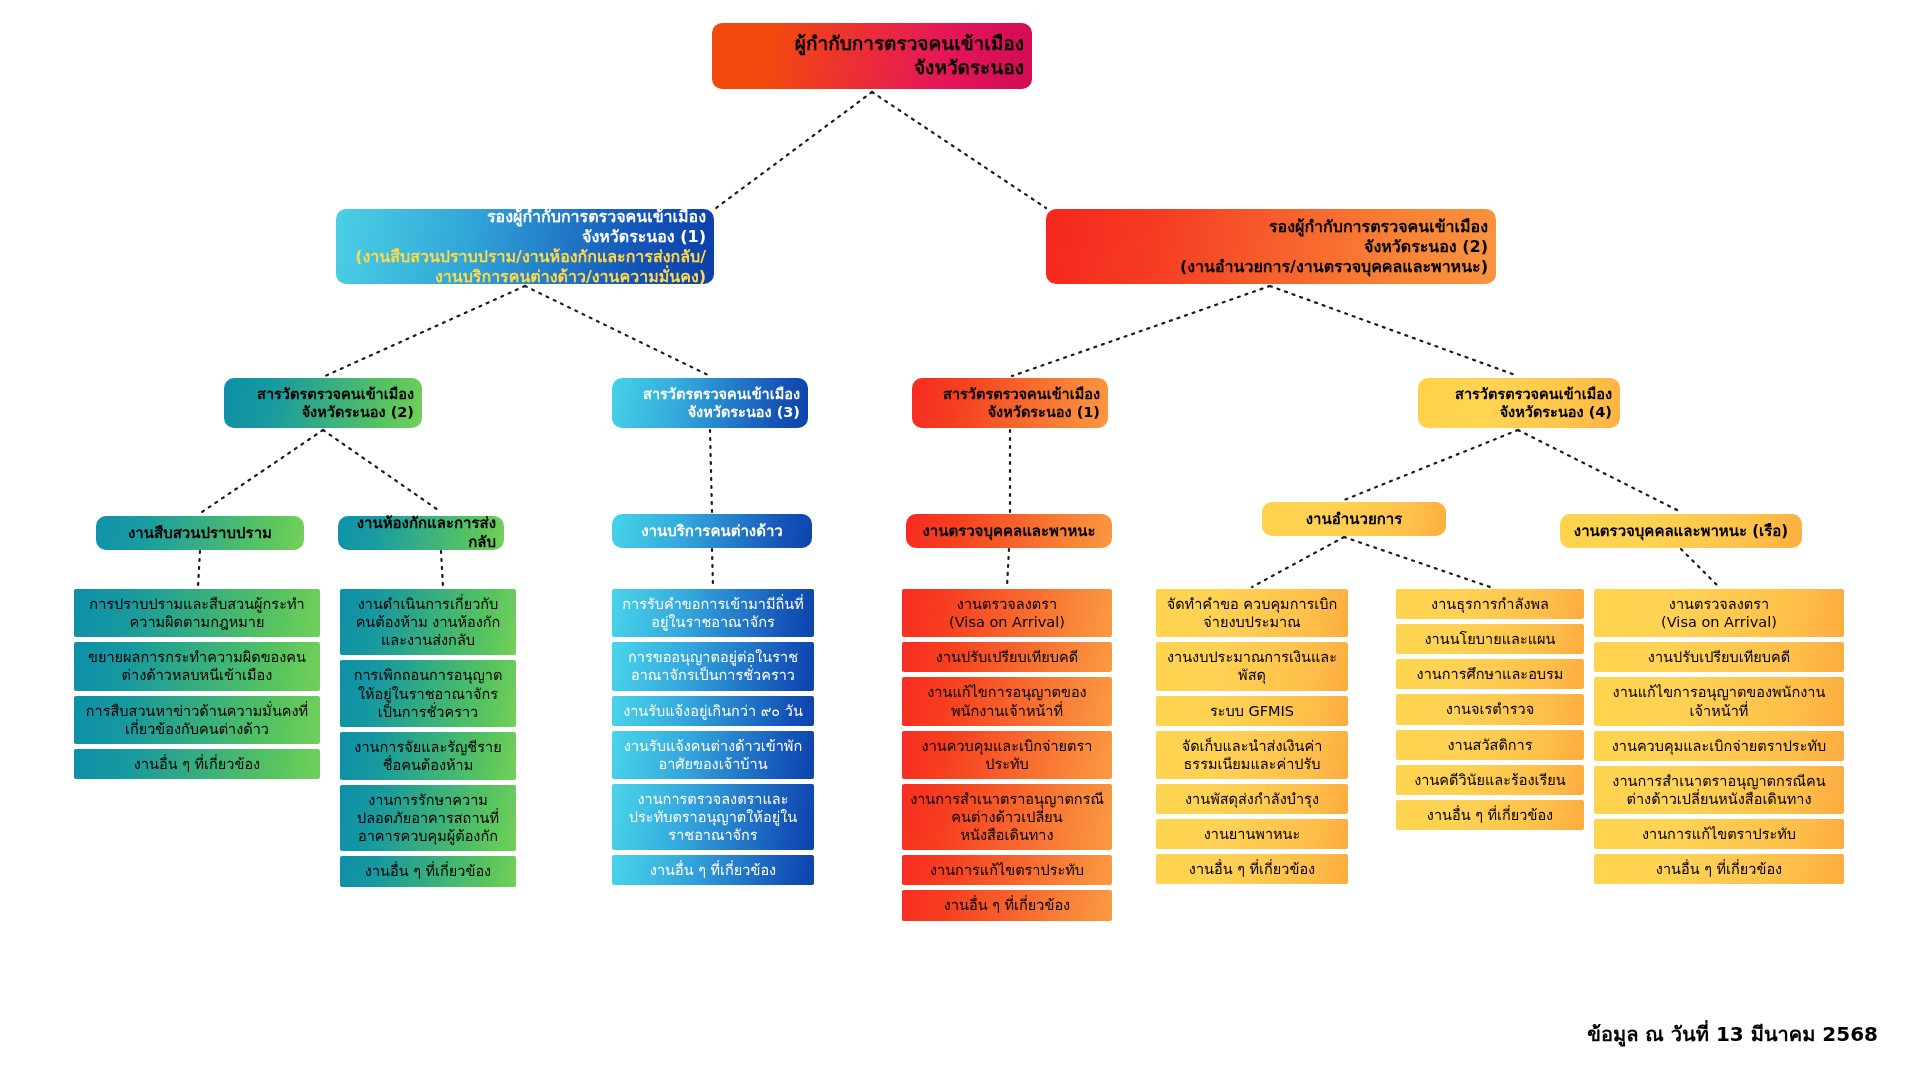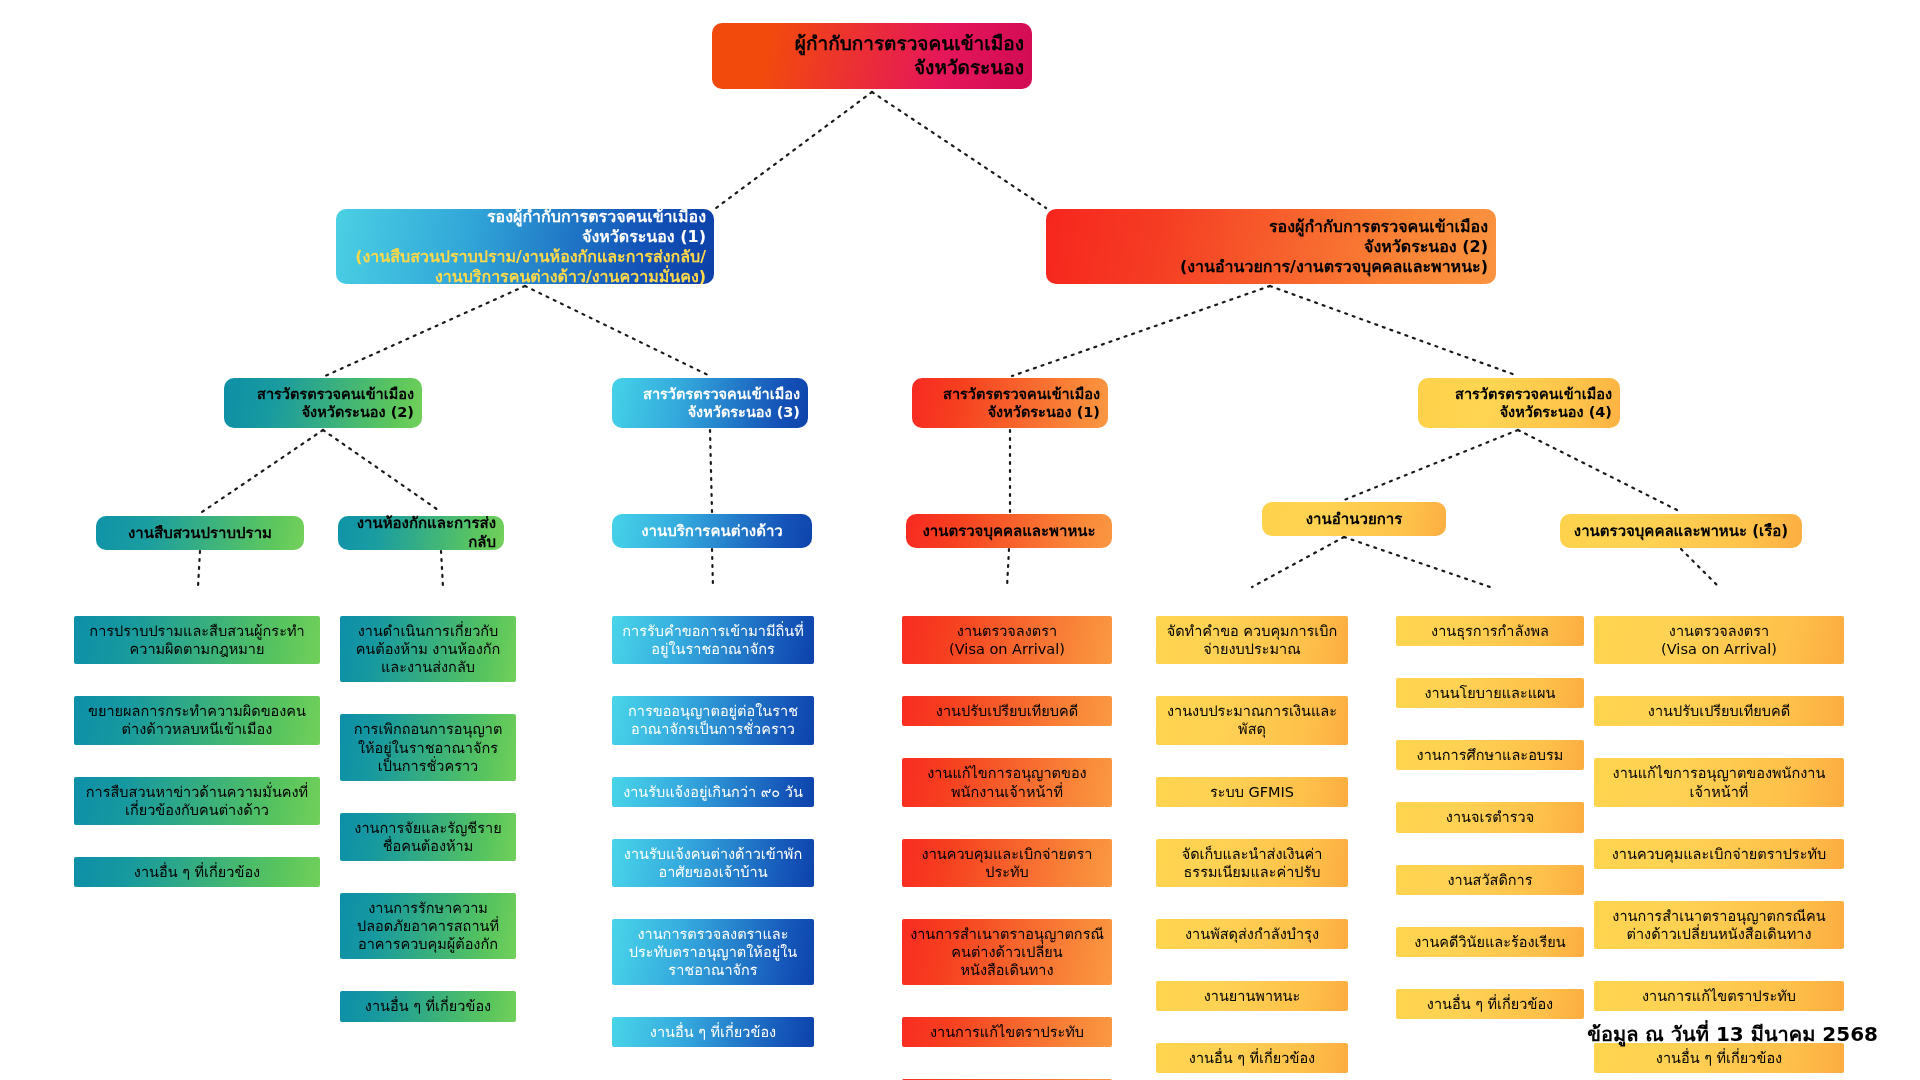--- a/index.html
+++ b/index.html
@@ -103,21 +103,21 @@
   .wh4 { left: 906px; top: 514px; width: 206px; }
   .wh5 { left: 1262px;top: 502px; width: 184px; }
   .wh6 { left: 1560px;top: 514px; width: 242px; }
 
   
   .col { position: absolute; z-index: 2; display: flex; flex-direction: column; gap: 5px; }
   .item {
     border-radius: 2px;
     display: flex; align-items: center; justify-content: center;
     text-align: center; line-height: 1.25;
-    font-size: 14.5px; padding: 6px 8px; margin-top: 27px;
+    font-size: 14.5px; padding: 6px 8px;
   }
   
   .col-a .item {
     background: linear-gradient(100deg, #0d8fa9 0%, #17999f 22%, #57c45e 82%, #72d05a 100%);
     color: #000;
   }
   
   .col-b .item {
     background: linear-gradient(100deg, #49d5e9 0%, #35aade 35%, #1454b8 86%, #0d43ab 100%);
     color: #ffffff;

